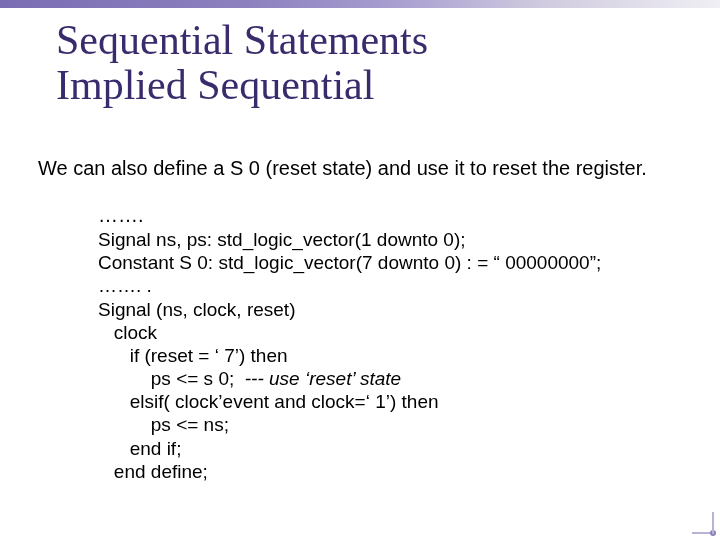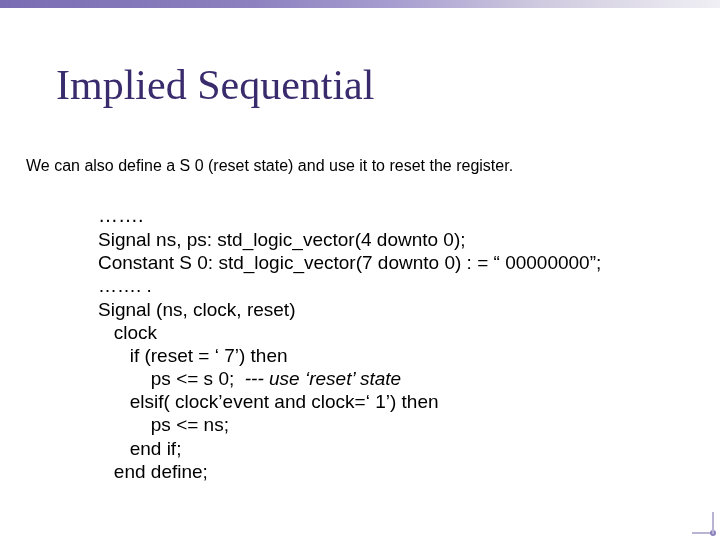--- a/index.html
+++ b/index.html
@@ -33,24 +33,24 @@
     left: 56px;
     top: 18px;
     font-family: "Times New Roman", Times, serif;
     font-size: 42px;
     line-height: 1.08;
     color: #3a2b6c;
     font-weight: 400;
   }
   .intro {
     position: absolute;
-    left: 26px;
+    left: 38px;
     top: 156px;
     width: 640px;
-    font-size: 16px;
+    font-size: 20px;
     line-height: 1.25;
   }
   .dots {
     position: absolute;
     left: 98px;
     top: 204px;
     font-size: 20px;
   }
   .code {
     position: absolute;
@@ -101,29 +101,29 @@
     background: #8d81bf;
   }
 </style>
 </head>
 <body>
 
 <div class="slide">
   <div class="topbar"></div>
 
   <div class="title">
-    <br>
+    <span>Sequential Statements</span><br>
     <span>Implied Sequential</span>
   </div>
 
   <div class="intro">We can also define a S 0 (reset state) and use it to reset the register.</div>
 
   <div class="dots">…….</div>
 
-  <div class="code"><span>Signal ns, ps: std_logic_vector(4 downto 0);</span>
+  <div class="code"><span>Signal ns, ps: std_logic_vector(1 downto 0);</span>
 <span>Constant S 0: std_logic_vector(7 downto 0) : = “ 00000000”;</span>
 <span>……. .</span>
 <span>Signal (ns, clock, reset)</span>
 <span>   clock</span>
 <span>      if (reset = ‘ 7’) then</span>
 <span>          ps &lt;= s 0;  </span><span class="comment">--- use ‘reset’ state</span>
 <span>      elsif( clock’event and clock=‘ 1’) then</span>
 <span>          ps &lt;= ns;</span>
 <span>      end if;</span>
 <span>   end define;</span></div>

